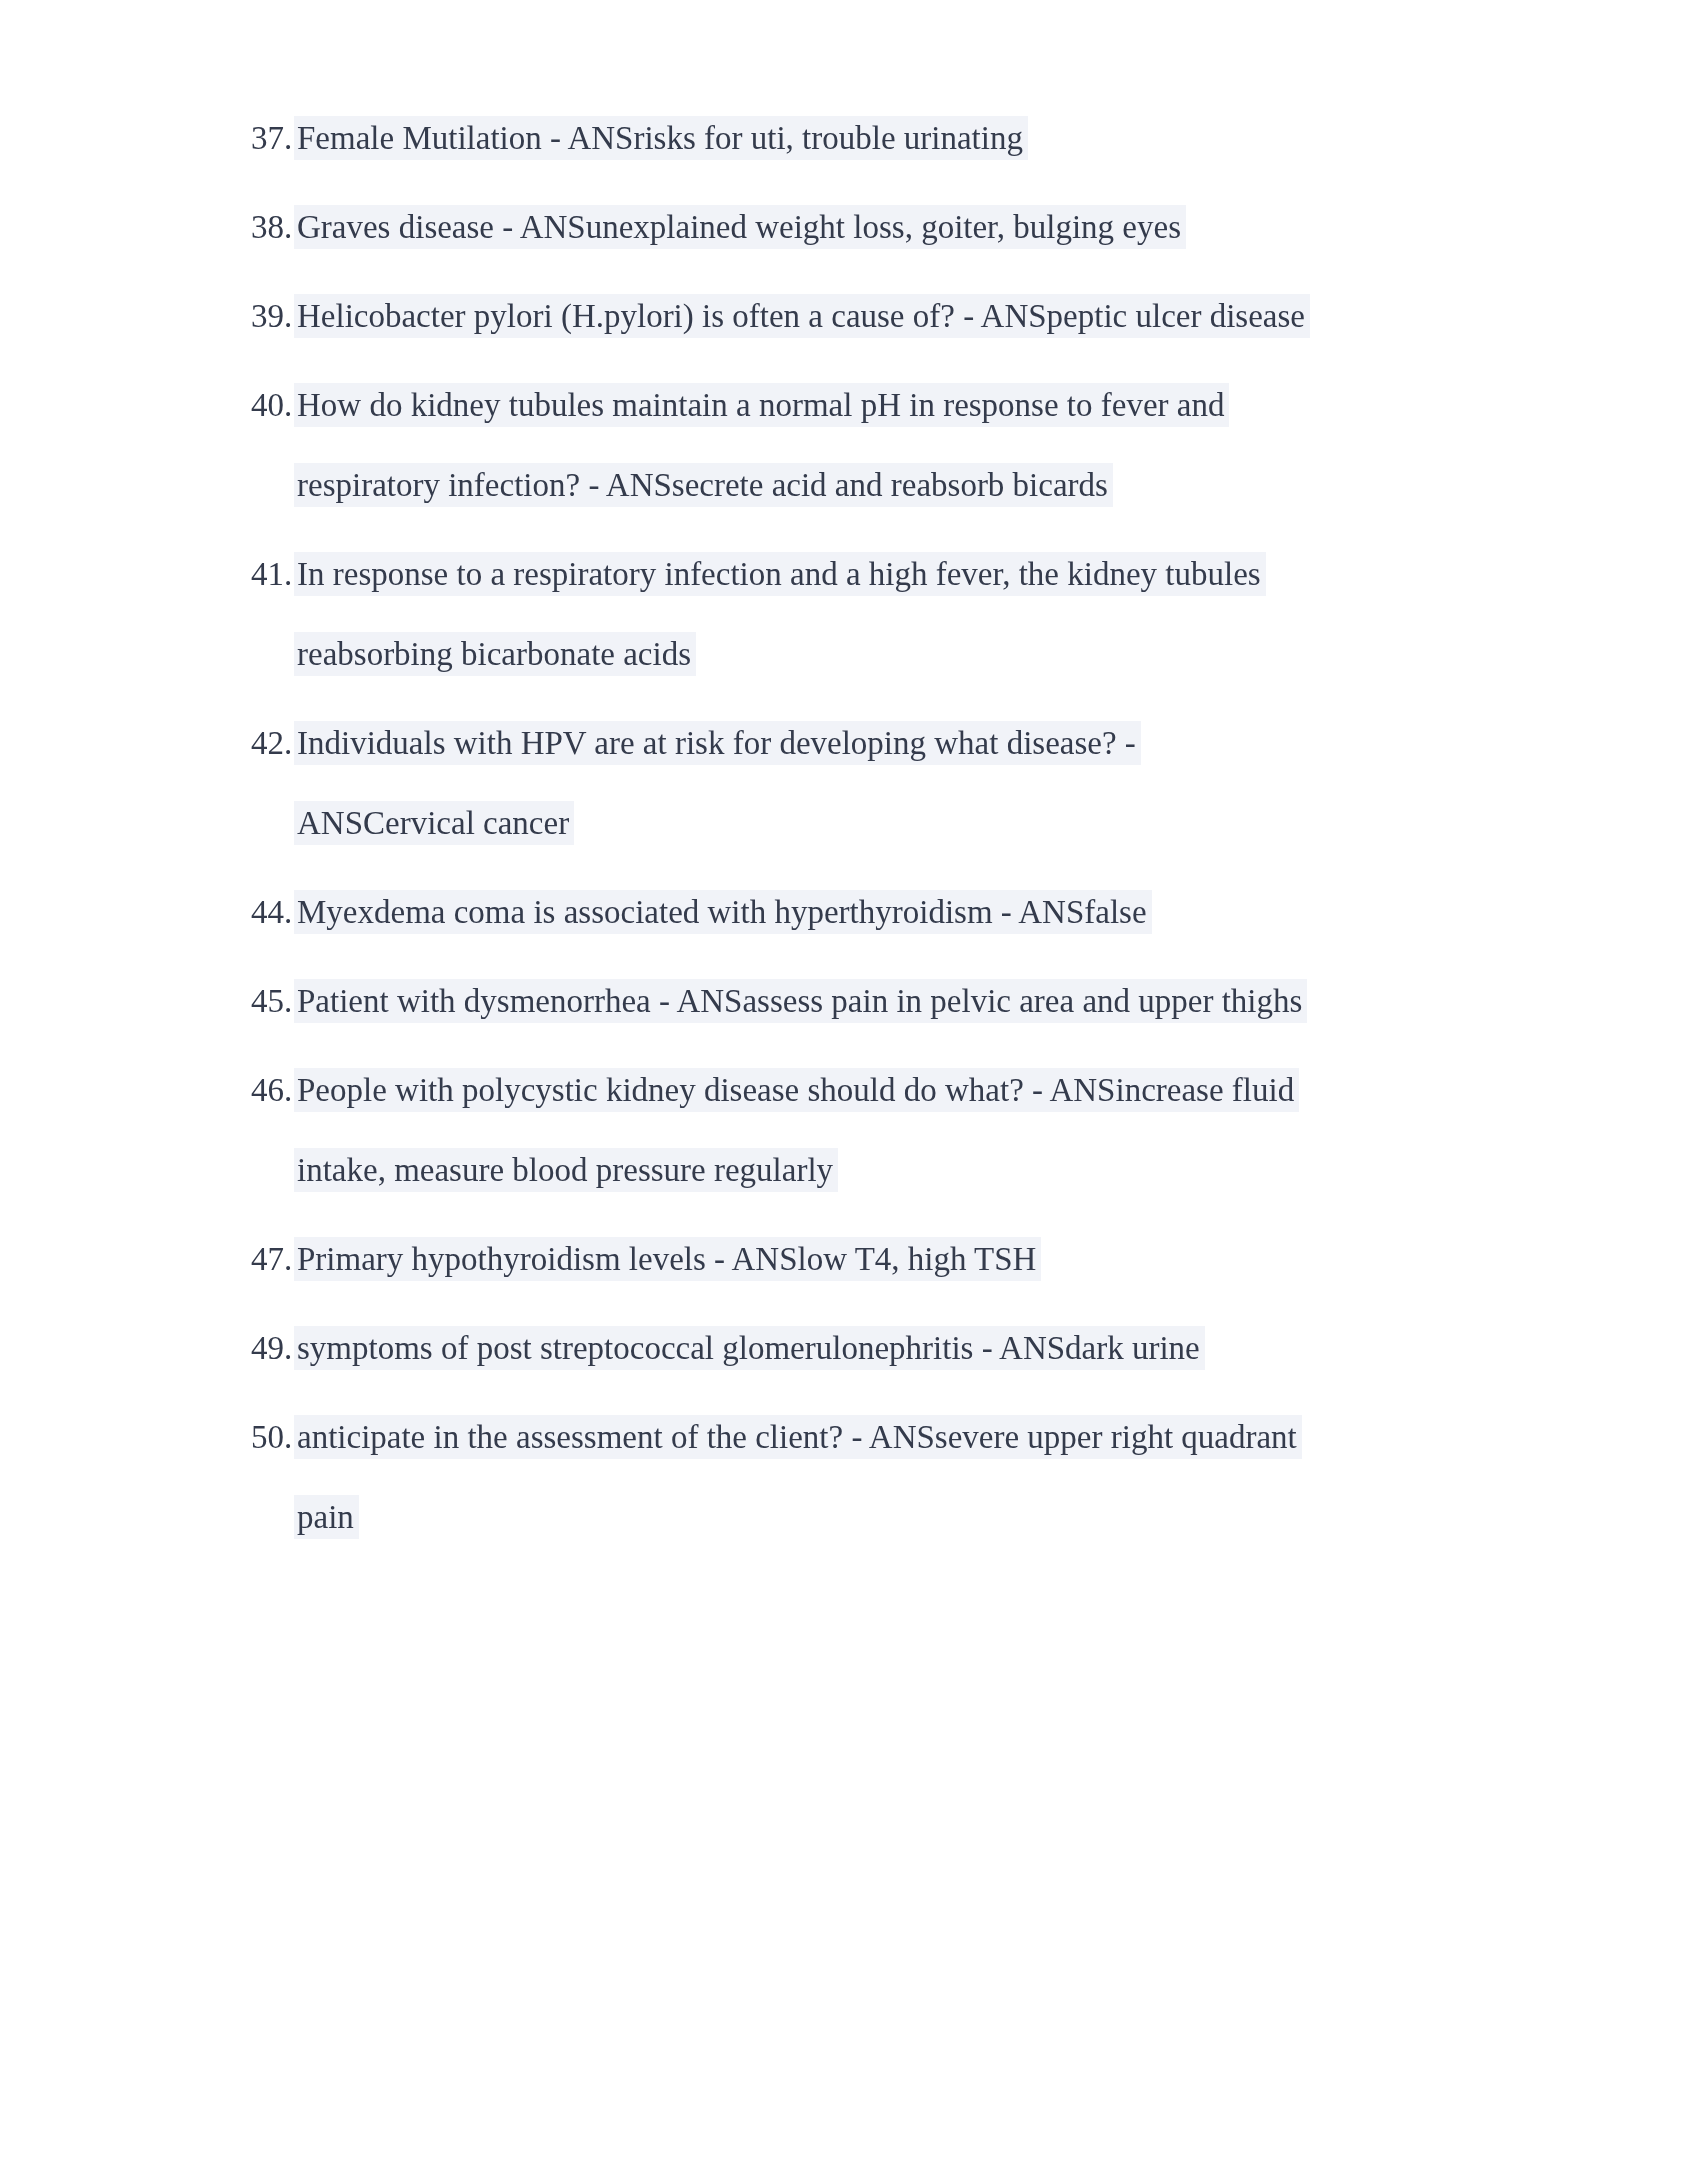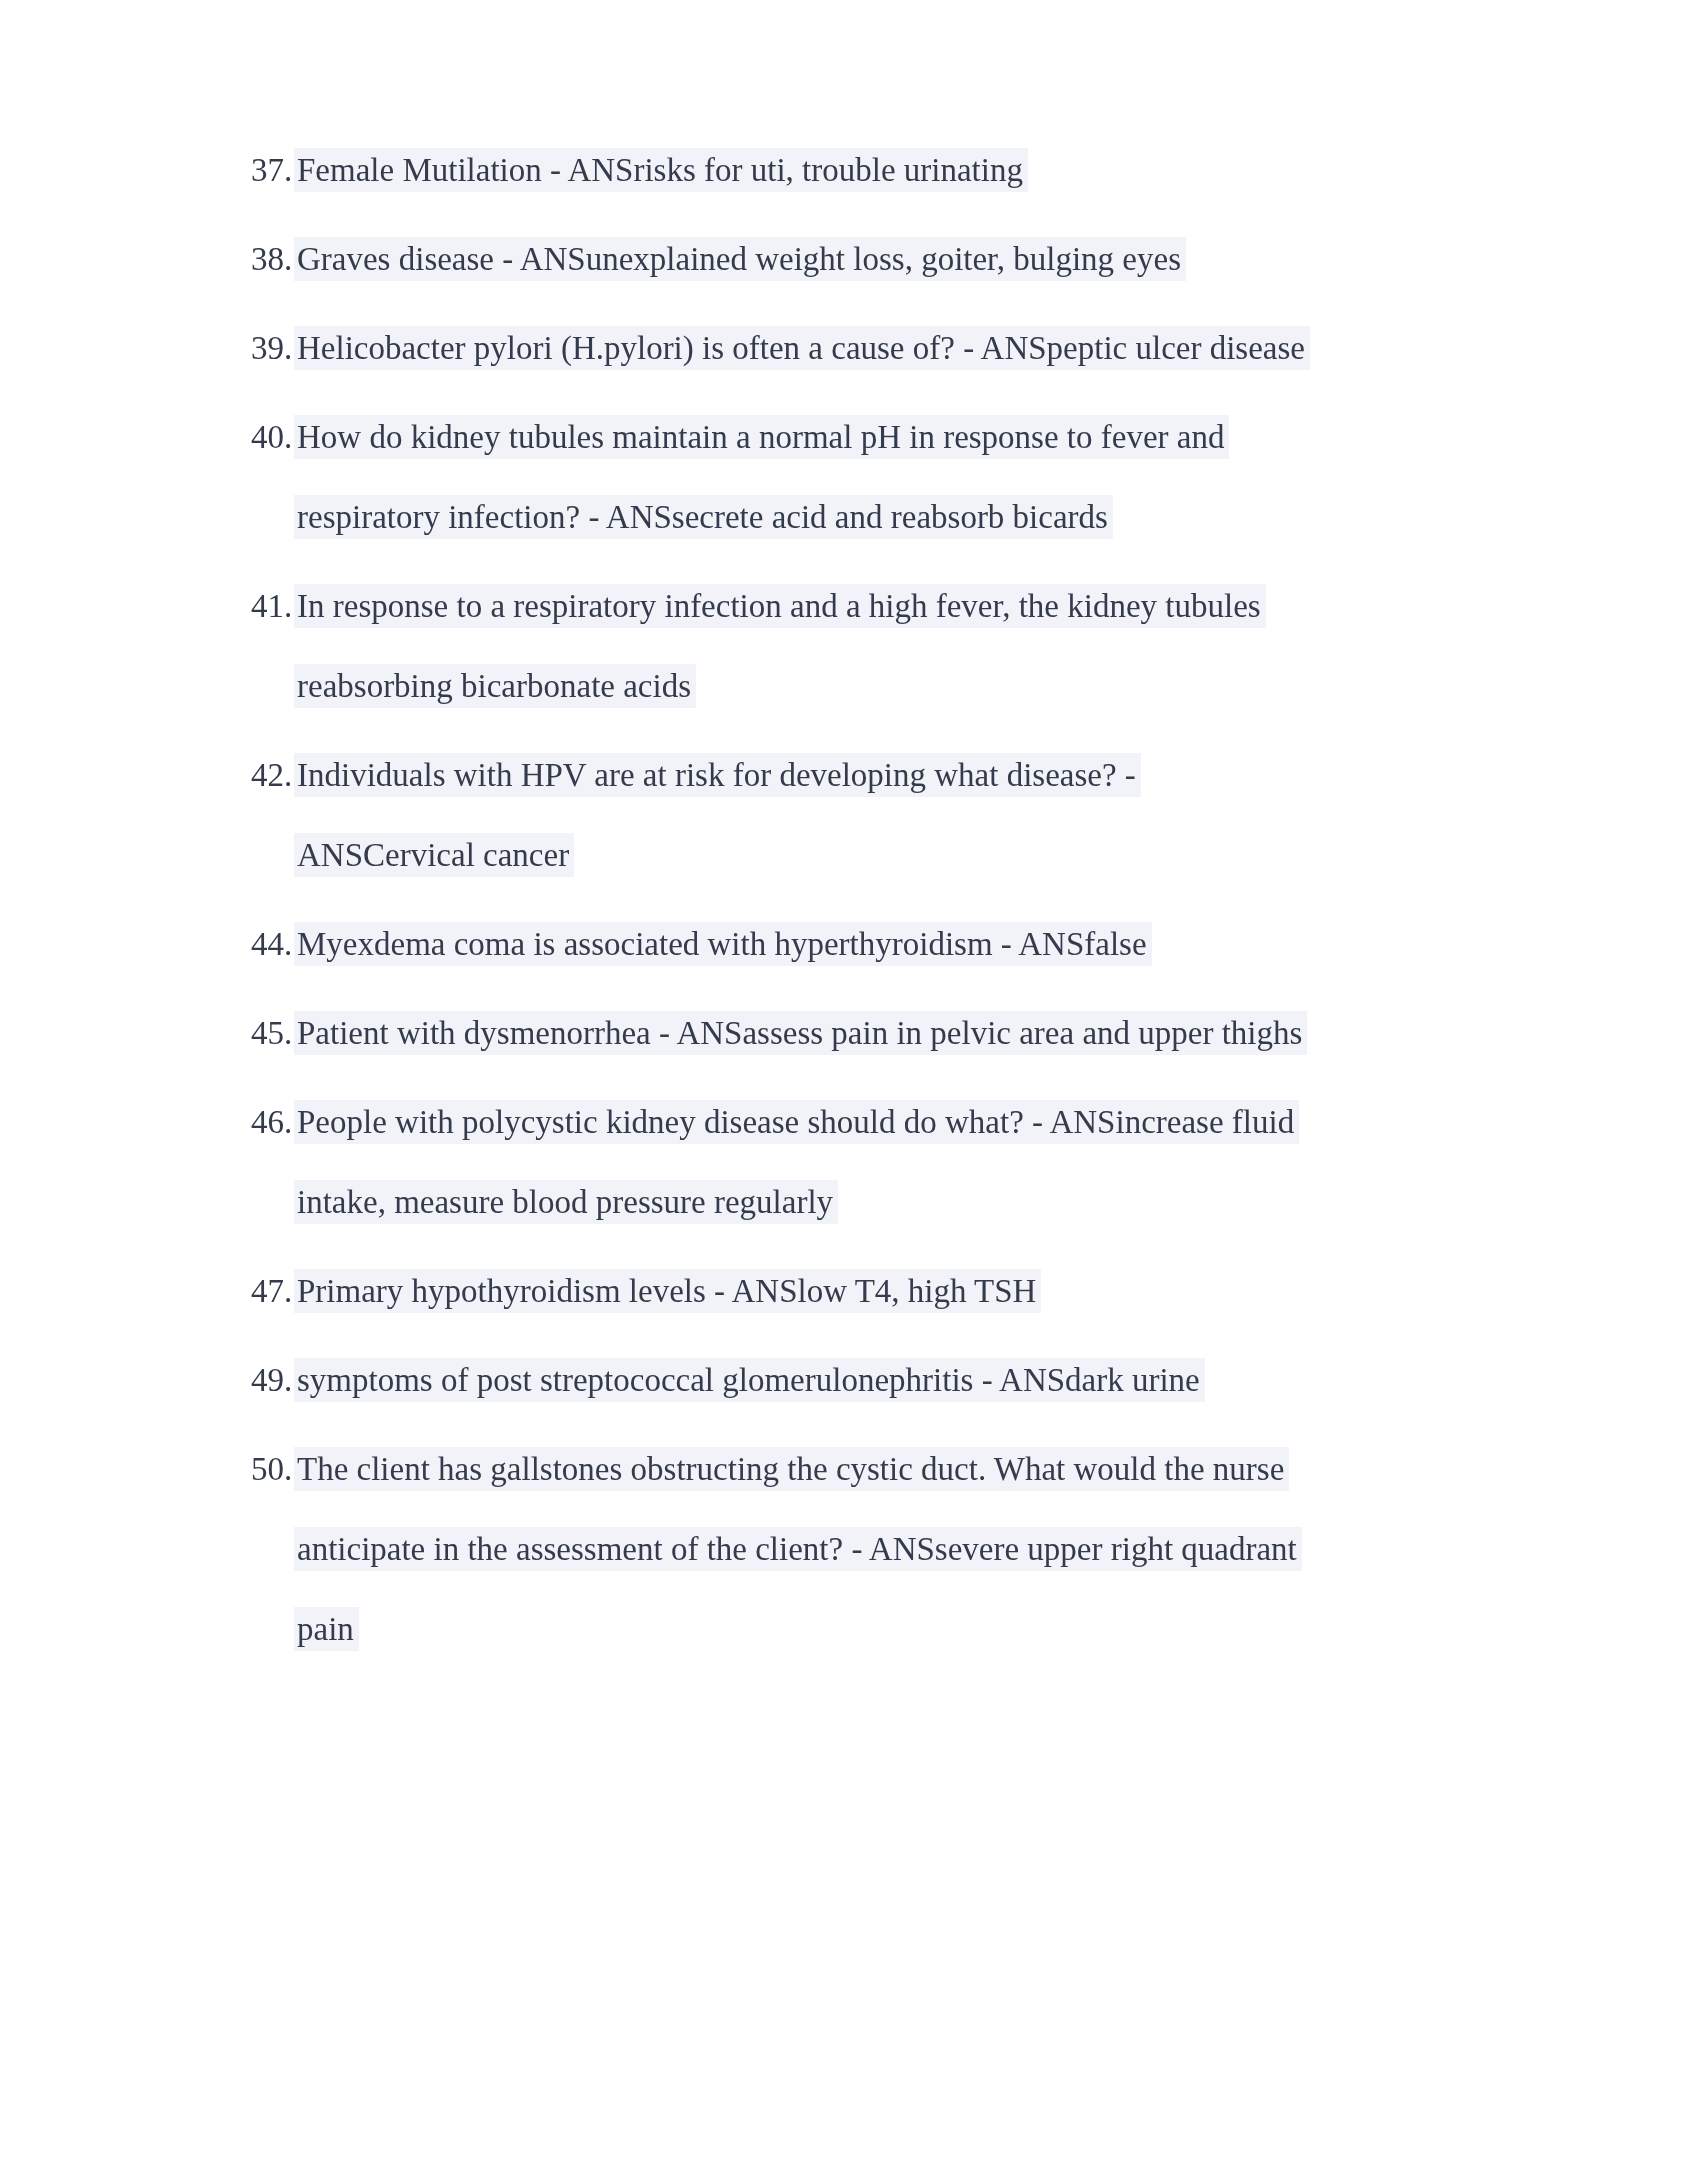--- a/index.html
+++ b/index.html
@@ -10,21 +10,21 @@
   body {
     width: 1683px;
     height: 2178px;
     font-family: "Liberation Serif", serif;
     color: var(--text-color, #343b4c);
   }
   .page {
     box-sizing: border-box;
     width: 1337px;
     height: 2178px;
-    padding: 112px 158px 0 251px;
+    padding: 80px 158px 0 251px;
     background: var(--page-bg, #ffffff);
     overflow: hidden;
   }
   ol.qa-list {
     list-style: none;
     margin: 0;
     padding: 0;
   }
   li.item {
     position: relative;
@@ -132,21 +132,20 @@
   <li class="item">
     <span class="num">49.</span>
     <div class="text-lines">
           <span class="line">symptoms of post streptococcal glomerulonephritis - ANSdark urine</span>
         </div>
   </li>
 
   <li class="item">
     <span class="num">50.</span>
     <div class="text-lines">
-          <span class="line">The client has gallstones obstructing the cystic duct. What would the nurse</span>
           <span class="line">anticipate in the assessment of the client? - ANSsevere upper right quadrant</span>
           <span class="line">pain</span>
         </div>
   </li>
 
 </ol>
 </div>
 
 
 </body></html>

